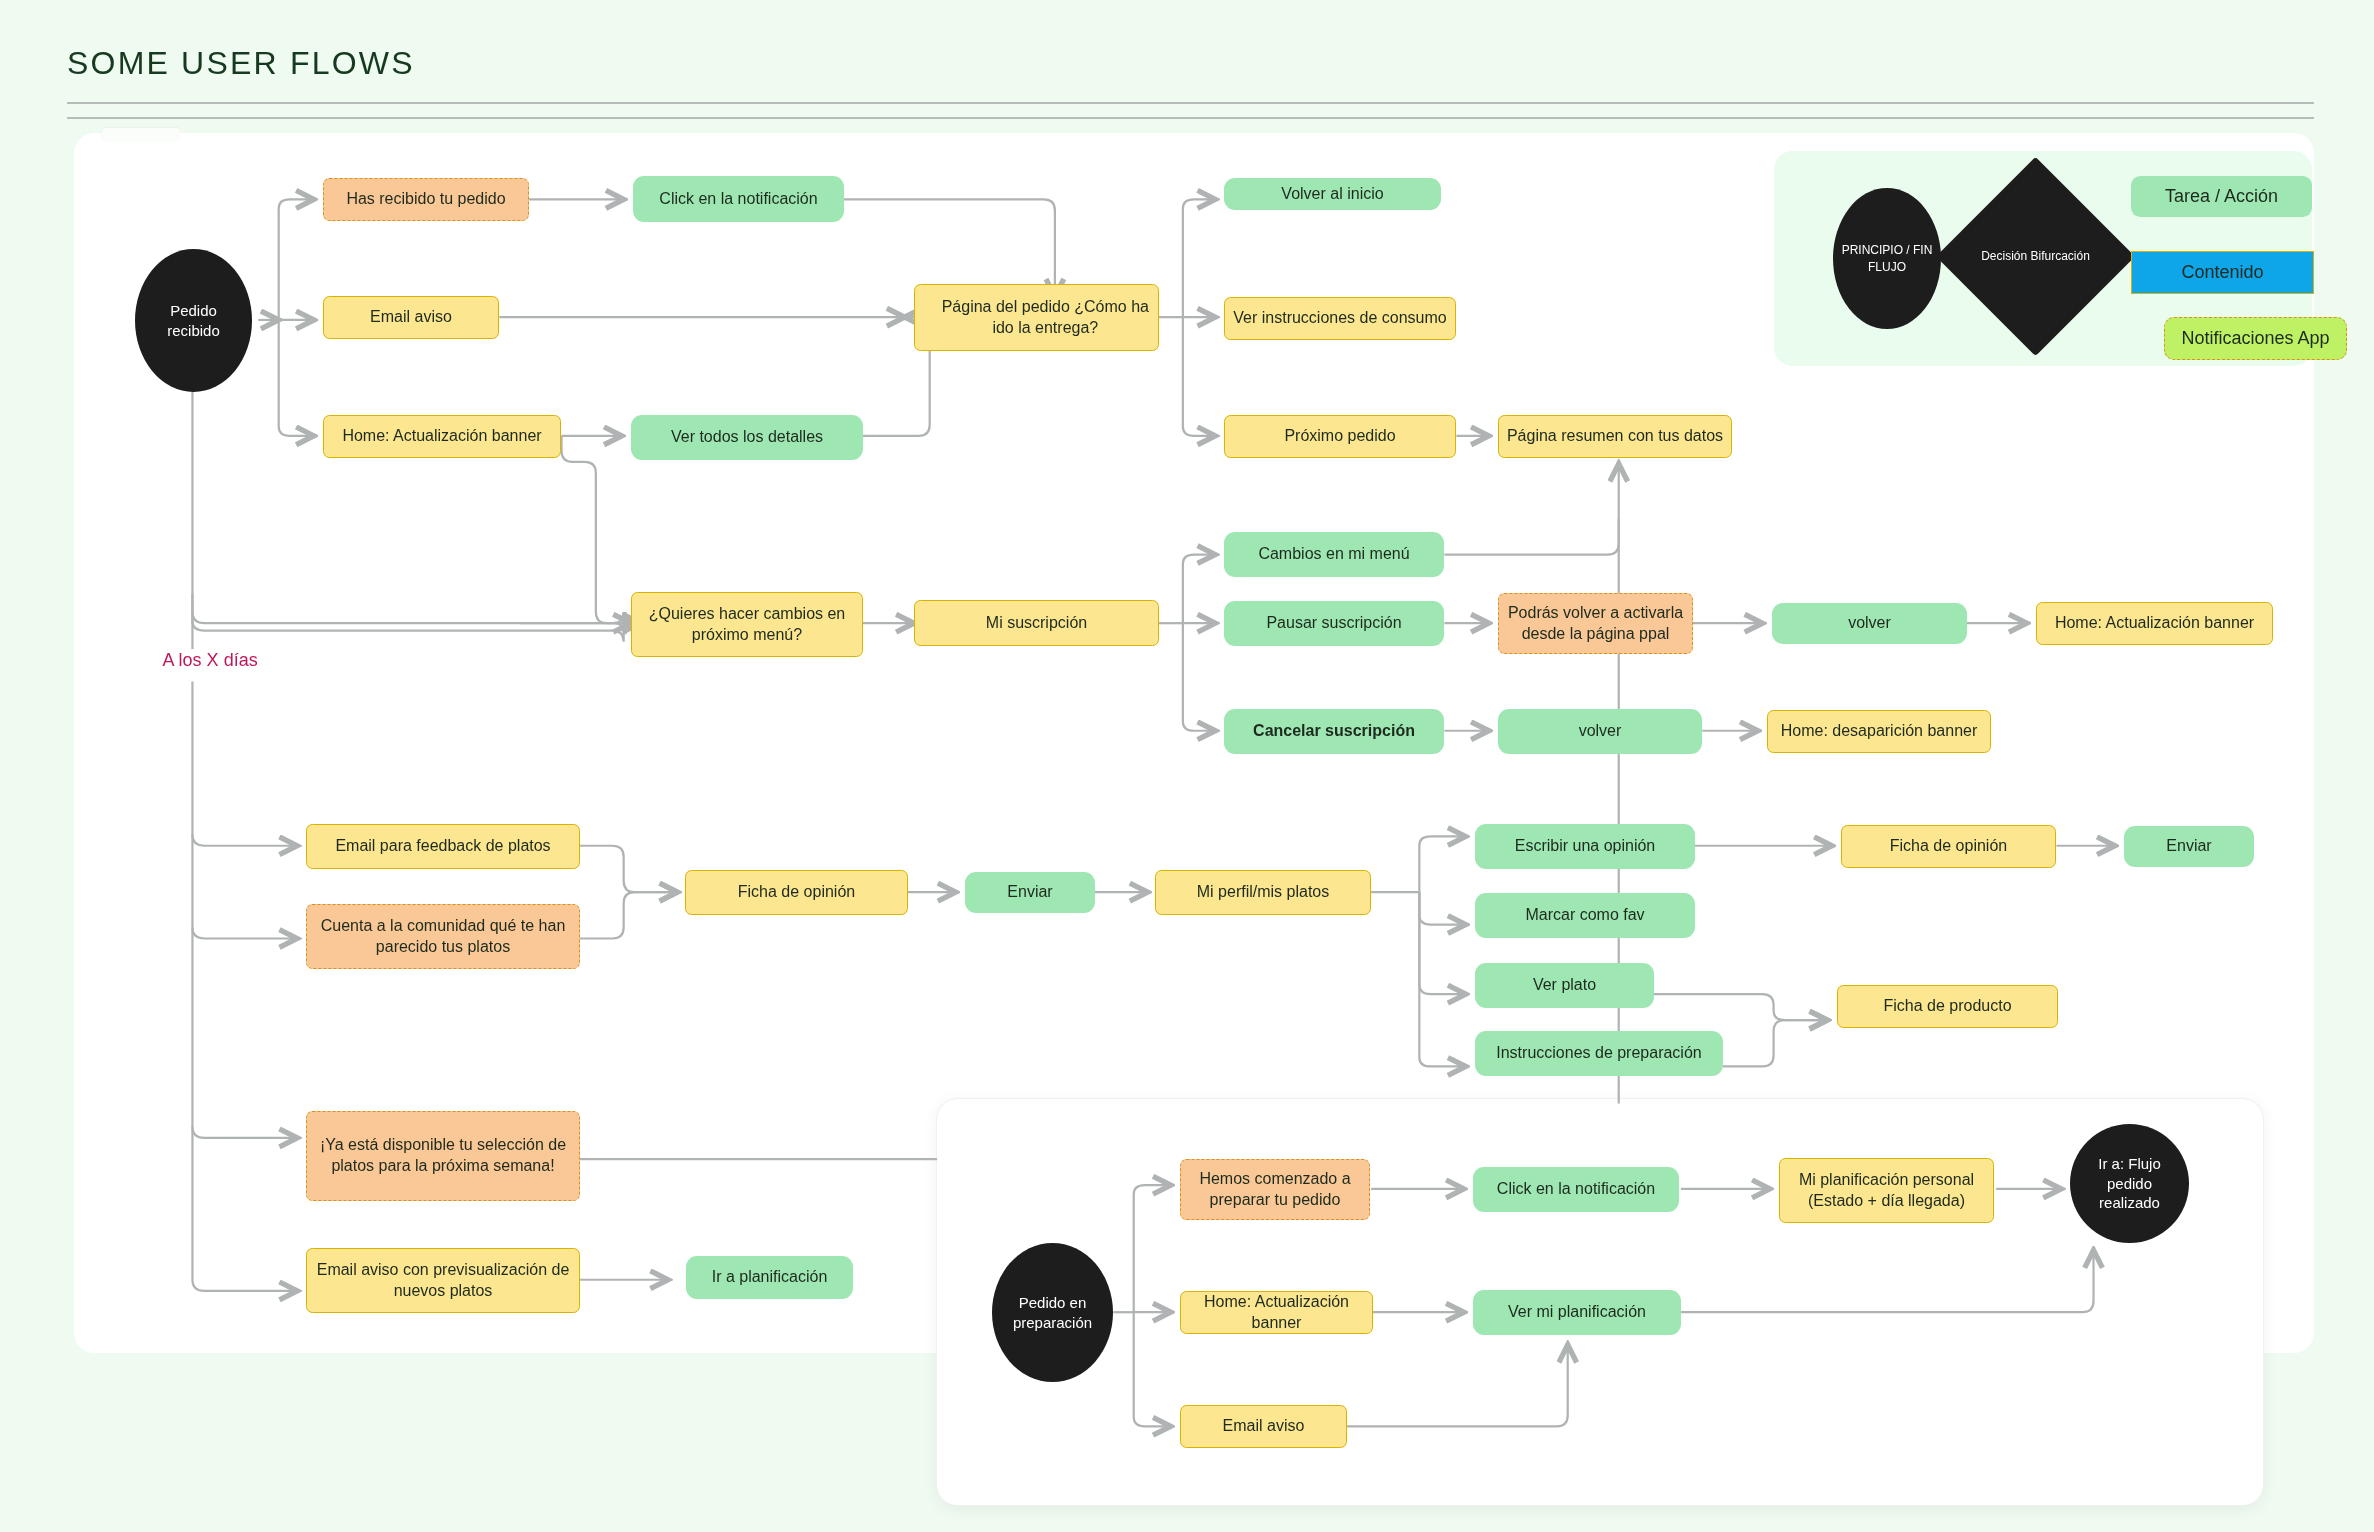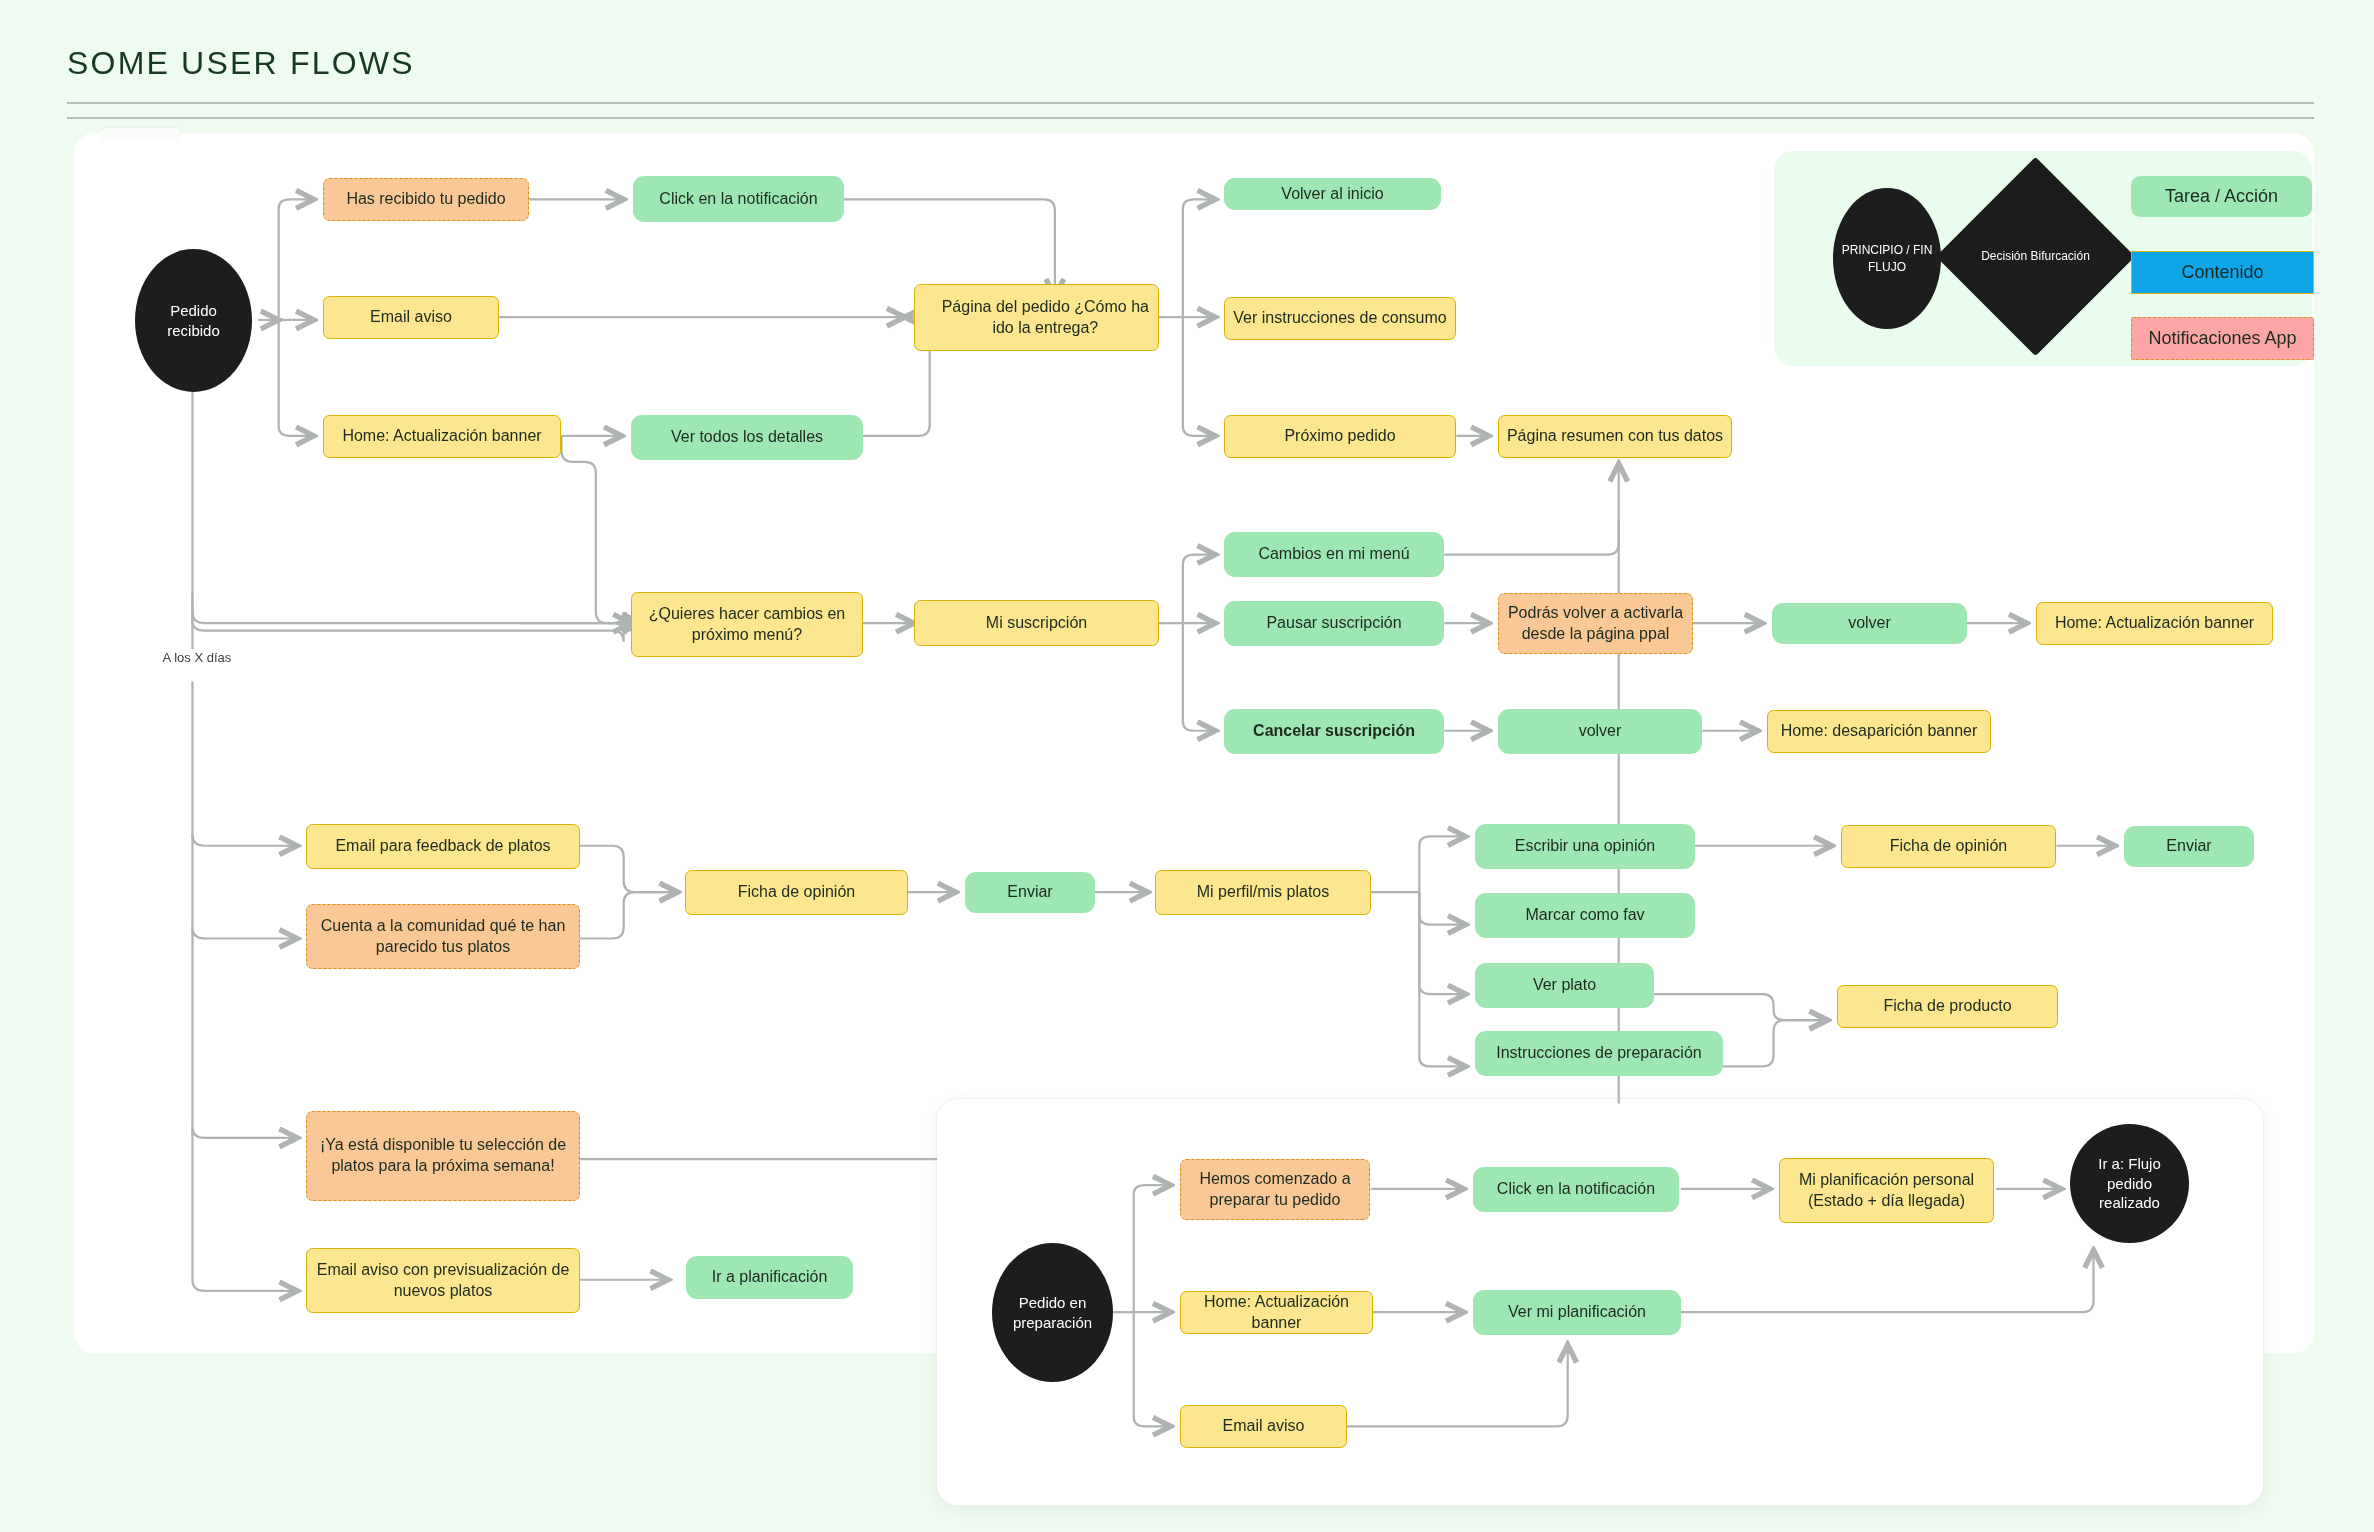--- a/index.html
+++ b/index.html
@@ -65,36 +65,36 @@
     color:#fff;font-size:12px;line-height:1.35;text-align:center;
     pointer-events:none;
   }
   .legend .chip{
     position:absolute;left:357px;width:181px;height:41px;
     display:flex;align-items:center;justify-content:center;
     font-size:18px;color:#1d2a1d;text-align:center;
   }
   .legend .chip.task{top:25px;background:#9ee7b3;border-radius:9.3px;}
   .legend .chip.content{top:100px;background:#0ea5e9;border:1.9px solid #d9b300;border-radius:0;}
-  .legend .chip.notif{top:166px;background:#fca5a5;border:1.9px dashed #d9921f;border-radius:2px;}
+  .legend .chip.notif{top:166px;background:#bef264;border:1.9px dashed #d9921f;border-radius:10px;margin-left:33px;}
 
   
   .node{
     position:absolute;box-sizing:border-box;
     display:flex;align-items:center;justify-content:center;
     text-align:center;font-size:16px;color:#1d2a1d;
     line-height:1.3;padding:3.7px 7.4px;
   }
   .n-task{background:#9ee7b3;border-radius:11px;}
   .n-content{background:#fce68f;border:1.9px solid #d9b300;border-radius:6.5px;}
   .n-notif{background:#f9c896;border:1.9px dashed #d9921f;border-radius:6.5px;text-align:center;}
   .n-term{background:#1d1d1d;color:#fff;border-radius:50%;font-size:15px;}
 
   .edge-label{
-    position:absolute;font-size:13px;color:#404040;
+    position:absolute;font-size:18px;color:#be185d;
     background:#fff;padding:0.9px 4.6px;
   }
 
   svg.wires{position:absolute;left:0;top:0;width:2375px;height:1532px;pointer-events:none;}
   svg.wires path, svg.wires line{fill:none;stroke:#b0b3b4;stroke-width:2.4;}
 </style>
 </head>
 <body>
 
 <div id="root">

